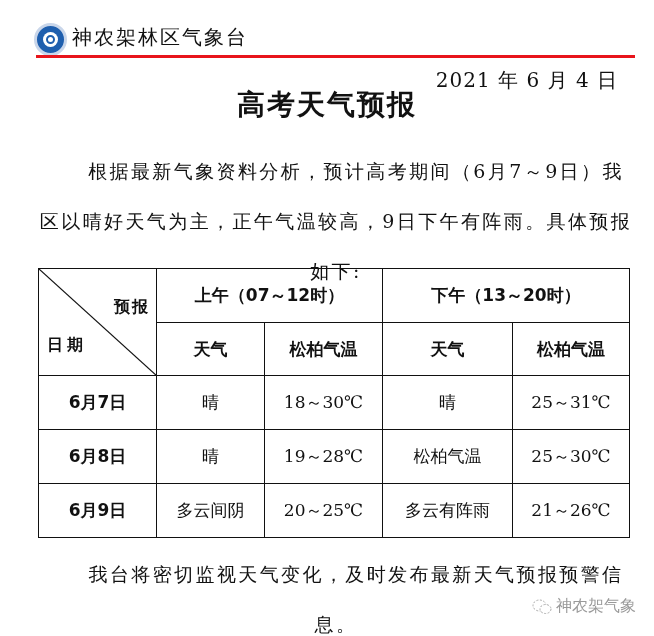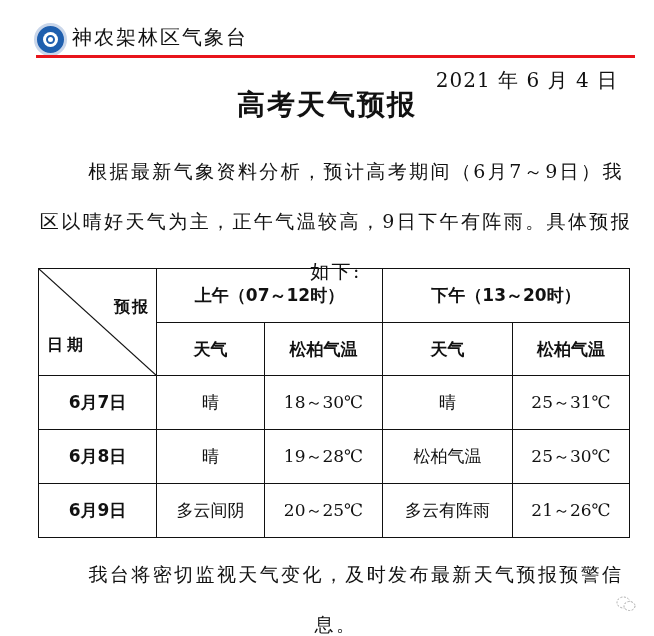--- a/index.html
+++ b/index.html
@@ -91,13 +91,14 @@
 
 <div class="abs para p2"><span class="indent"></span><span>我台将密切监视天气变化，及时发布最新天气预报预警信息。</span></div>
 
 <div class="abs watermark">
   <span class="wm-icon">
     <svg width="20" height="16" viewBox="0 0 20 16">
         <ellipse cx="7.5" cy="6.5" rx="6.5" ry="5.5" fill="none" stroke="#aaa" stroke-width="1" stroke-dasharray="2 1.5"></ellipse>
         <ellipse cx="13.5" cy="10" rx="5.5" ry="4.5" fill="#fff" stroke="#aaa" stroke-width="1" stroke-dasharray="2 1.5"></ellipse>
       </svg>
   </span>
+  <span>神农架气象</span>
 </div>
 
 </body></html>

